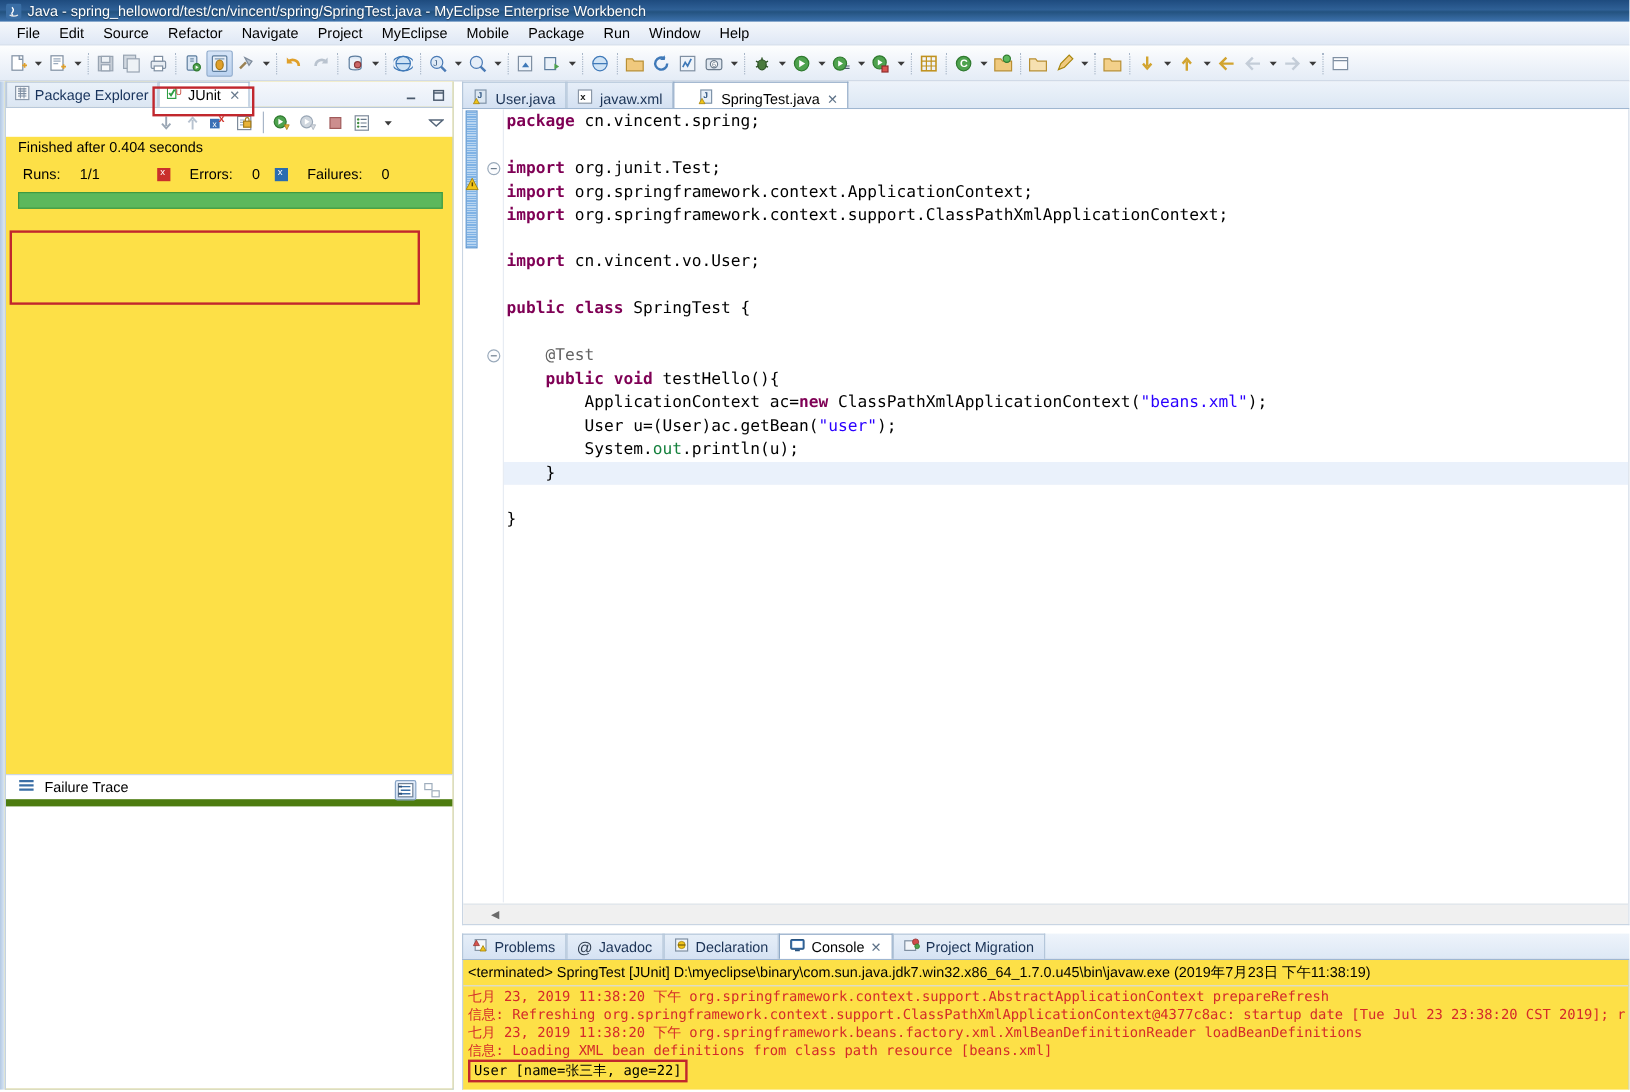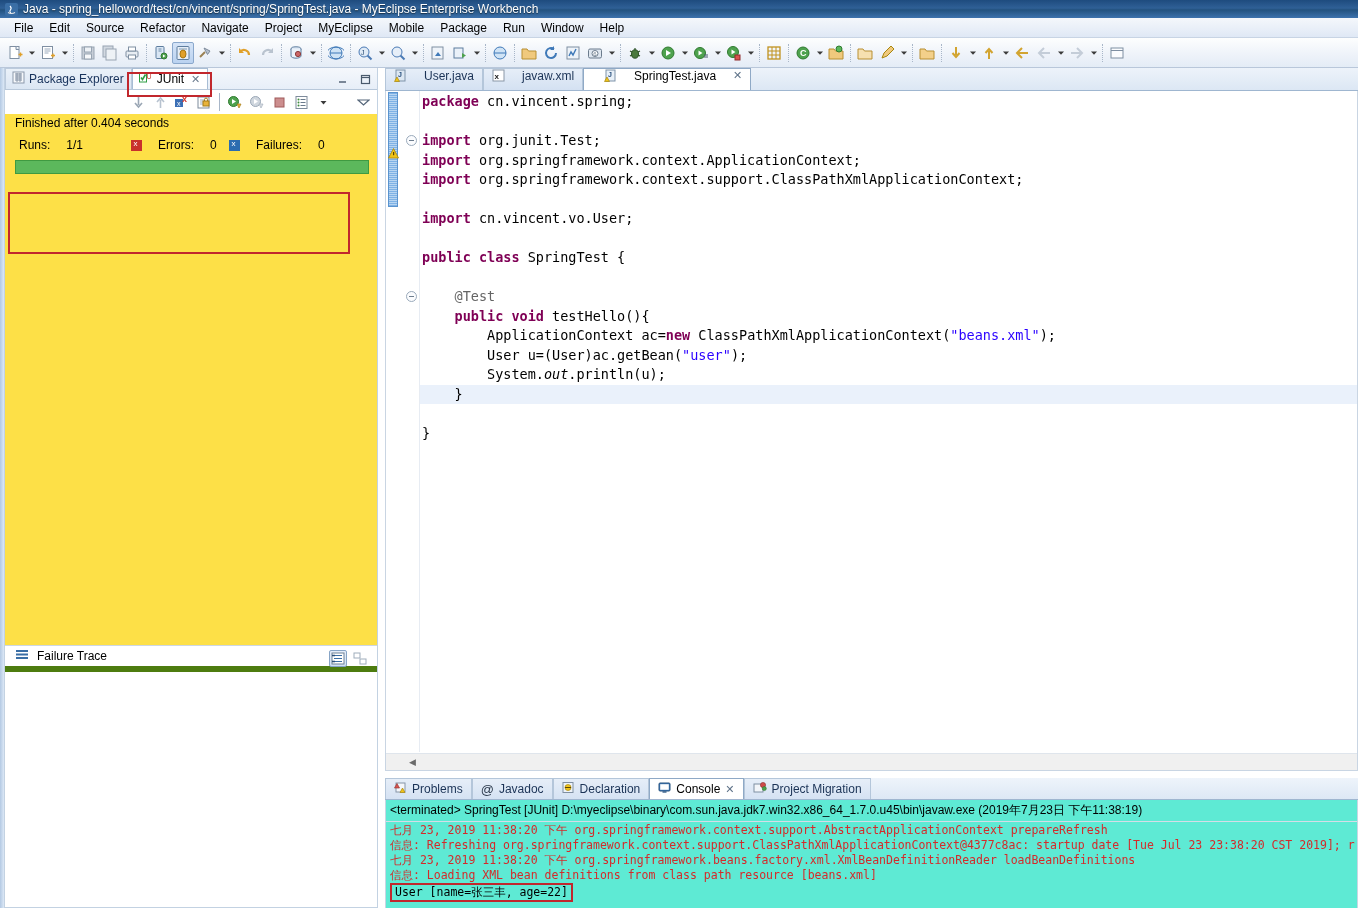--- a/index.html
+++ b/index.html
@@ -230,22 +230,22 @@
     width: 973px; height: 703px;
   }
   .editor-tabrow {
     height: 23px;
     background: linear-gradient(to bottom,#edf3fa,#dce7f4);
     display: flex; align-items: flex-end;
     border-bottom: 1px solid #9fb6d0;
   }
   .etab {
     height: 22px;
-    display: flex; align-items: flex-start;
-    gap: 17px;
+    display: flex; align-items: flex-end;
+    gap: 6px;
     padding: 0 8px;
     font-size: 12px;
     color: #1b3356;
     background: linear-gradient(to bottom,#e6eef8,#d4e1f2);
     border: 1px solid #b4c6da; border-bottom: none;
     white-space: nowrap;
   }
   .etab.active {
     background: #ffffff;
     border-color: #8fa9c6;
@@ -280,21 +280,21 @@
     line-height: 19.5px;
     white-space: pre;
     padding-top: 1px;
     overflow: hidden;
   }
   .code .ln { height: 19.5px; padding-left: 2px; }
   .code .ln.hl { background: #eaf1fb; }
   .kw { color: #7f0055; font-weight: bold; }
   .str { color: #2a00ff; }
   .ann { color: #646464; }
-  .ital { font-style: italic; color: #000000; }
+  .ital { color: #15803d; }
   .plain { color: #000000; }
 
   .hscroll {
     position: absolute; left: 0; right: 0; bottom: 0; height: 17px;
     background: #f0f0f0; border-top: 1px solid #dfe5ec;
     display:flex; align-items:center;
   }
   .hscroll .arrow-l { width: 36px; height:15px; display:inline-flex; align-items:center; justify-content:flex-end; padding-right:6px; color:#6b6b6b; font-size:9px;}
   .fold-minus {
     width: 11px; height: 11px;
@@ -336,21 +336,21 @@
     background: linear-gradient(to bottom,#e6eef8,#d5e2f3);
     border: 1px solid #b4c6da; border-bottom:none;
     white-space: nowrap;
   }
   .ctab.active { background:#fff; border-color:#8fa9c6; color:#000; }
   .ctab .closex { color:#5f7389; font-size:11px; }
 
   .console-body {
     position: absolute;
     top: 22px; left: 0; right: 0; bottom: 0;
-    background: #5eead4;
+    background: #fde047;
     border-left: 1px solid #c9d5e3; border-right:1px solid #c9d5e3;
     overflow: hidden;
   }
   .console-head {
     font-family: "Liberation Sans", sans-serif;
     font-size: 12px;
     color: #000;
     padding: 2px 4px 2px 4px;
     border-bottom: 1px solid #d5dde7;
     white-space: nowrap;

